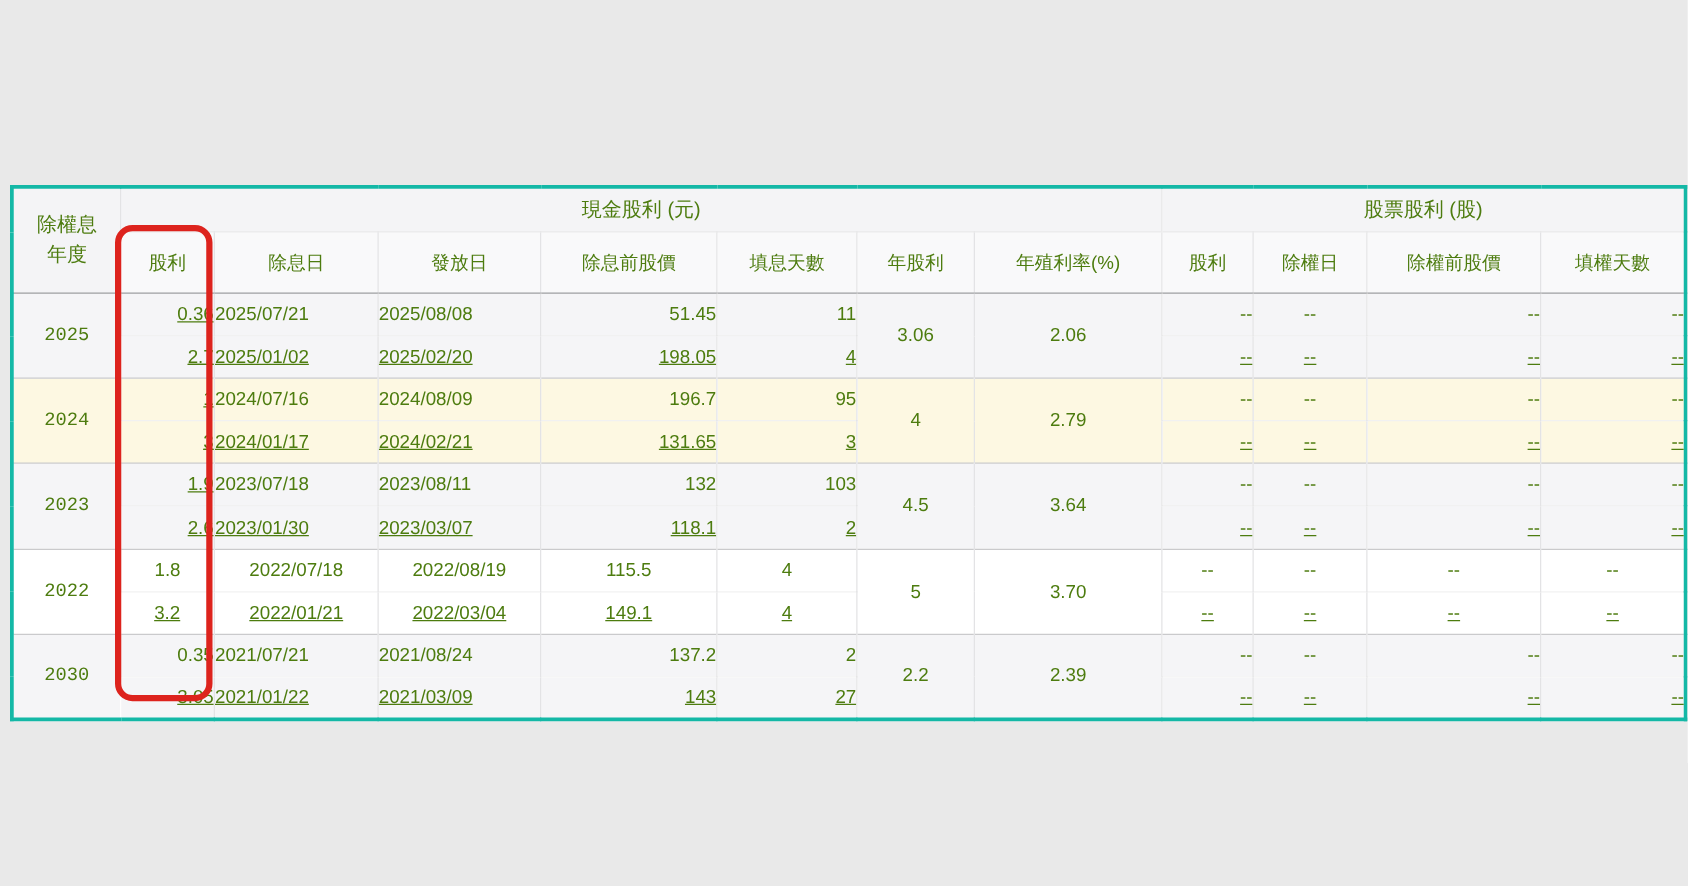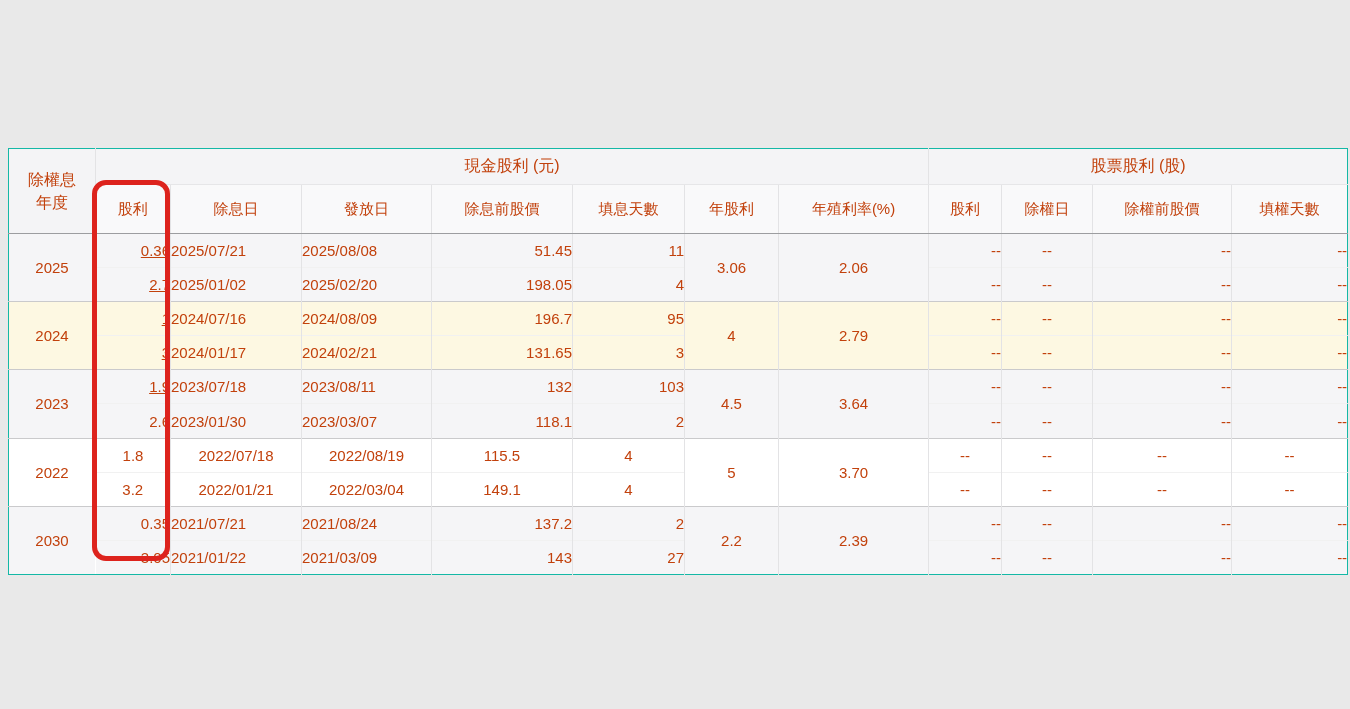--- a/index.html
+++ b/index.html
@@ -20,23 +20,23 @@
     position: absolute;
     left: 8px;
     top: 148px;
     width: 1339px;
     background: #ffffff;
   }
   table.dividend {
     table-layout: fixed;
     width: 1339px;
     border-collapse: collapse;
-    border: 1px solid #14b8a6;
+    border: 3px solid #14b8a6;
     font-size: 15px;
-    color: #c2410c;
+    color: #4d7c0f;
   }
   table.dividend th, table.dividend td {
     border-left: 1px solid #e3e3e5;
     font-weight: normal;
     white-space: nowrap;
     overflow: hidden;
     padding: 0;
   }
   table.dividend th:first-child, table.dividend td:first-child { border-left: none; }
   thead tr.group-row { height: 36px; }
@@ -57,23 +57,23 @@
     text-align: center;
     line-height: 1.45;
     border-bottom: 1px solid #9c9da0 !important;
   }
   th.corner span { display: block; }
   tbody tr { height: 34.1px; }
   tbody tr.shade-gray  td { background: #f5f5f7; }
   tbody tr.shade-white td { background: #ffffff; text-align: center; }
   tbody tr.shade-yellow td { background: #fdf8e2; }
   tbody tr.group-start td { border-top: 1px solid #cacacc; }
-  tbody tr.group-inner td { border-top: 1px solid rgba(0,0,0,0.055); }
+  tbody tr.group-inner td { border-top: 1px solid rgba(0,0,0,0.055); text-decoration: underline; }
   tbody tr:first-child td { border-top: none; }
-  td.c-year   { text-align: center; }
+  td.c-year   { text-align: center; font-family: Liberation Mono, monospace; }
   td.c-num    { text-align: right; padding-right: 10px; }
   td.c-date   { text-align: left;  padding-left: 9px; }
   td.c-center { text-align: center; }
   td .lnk { text-decoration: underline; cursor: pointer; }
   .red-box {
     position: absolute;
     left: 92px;
     top: 180px;
     width: 78px;
     height: 381px;

